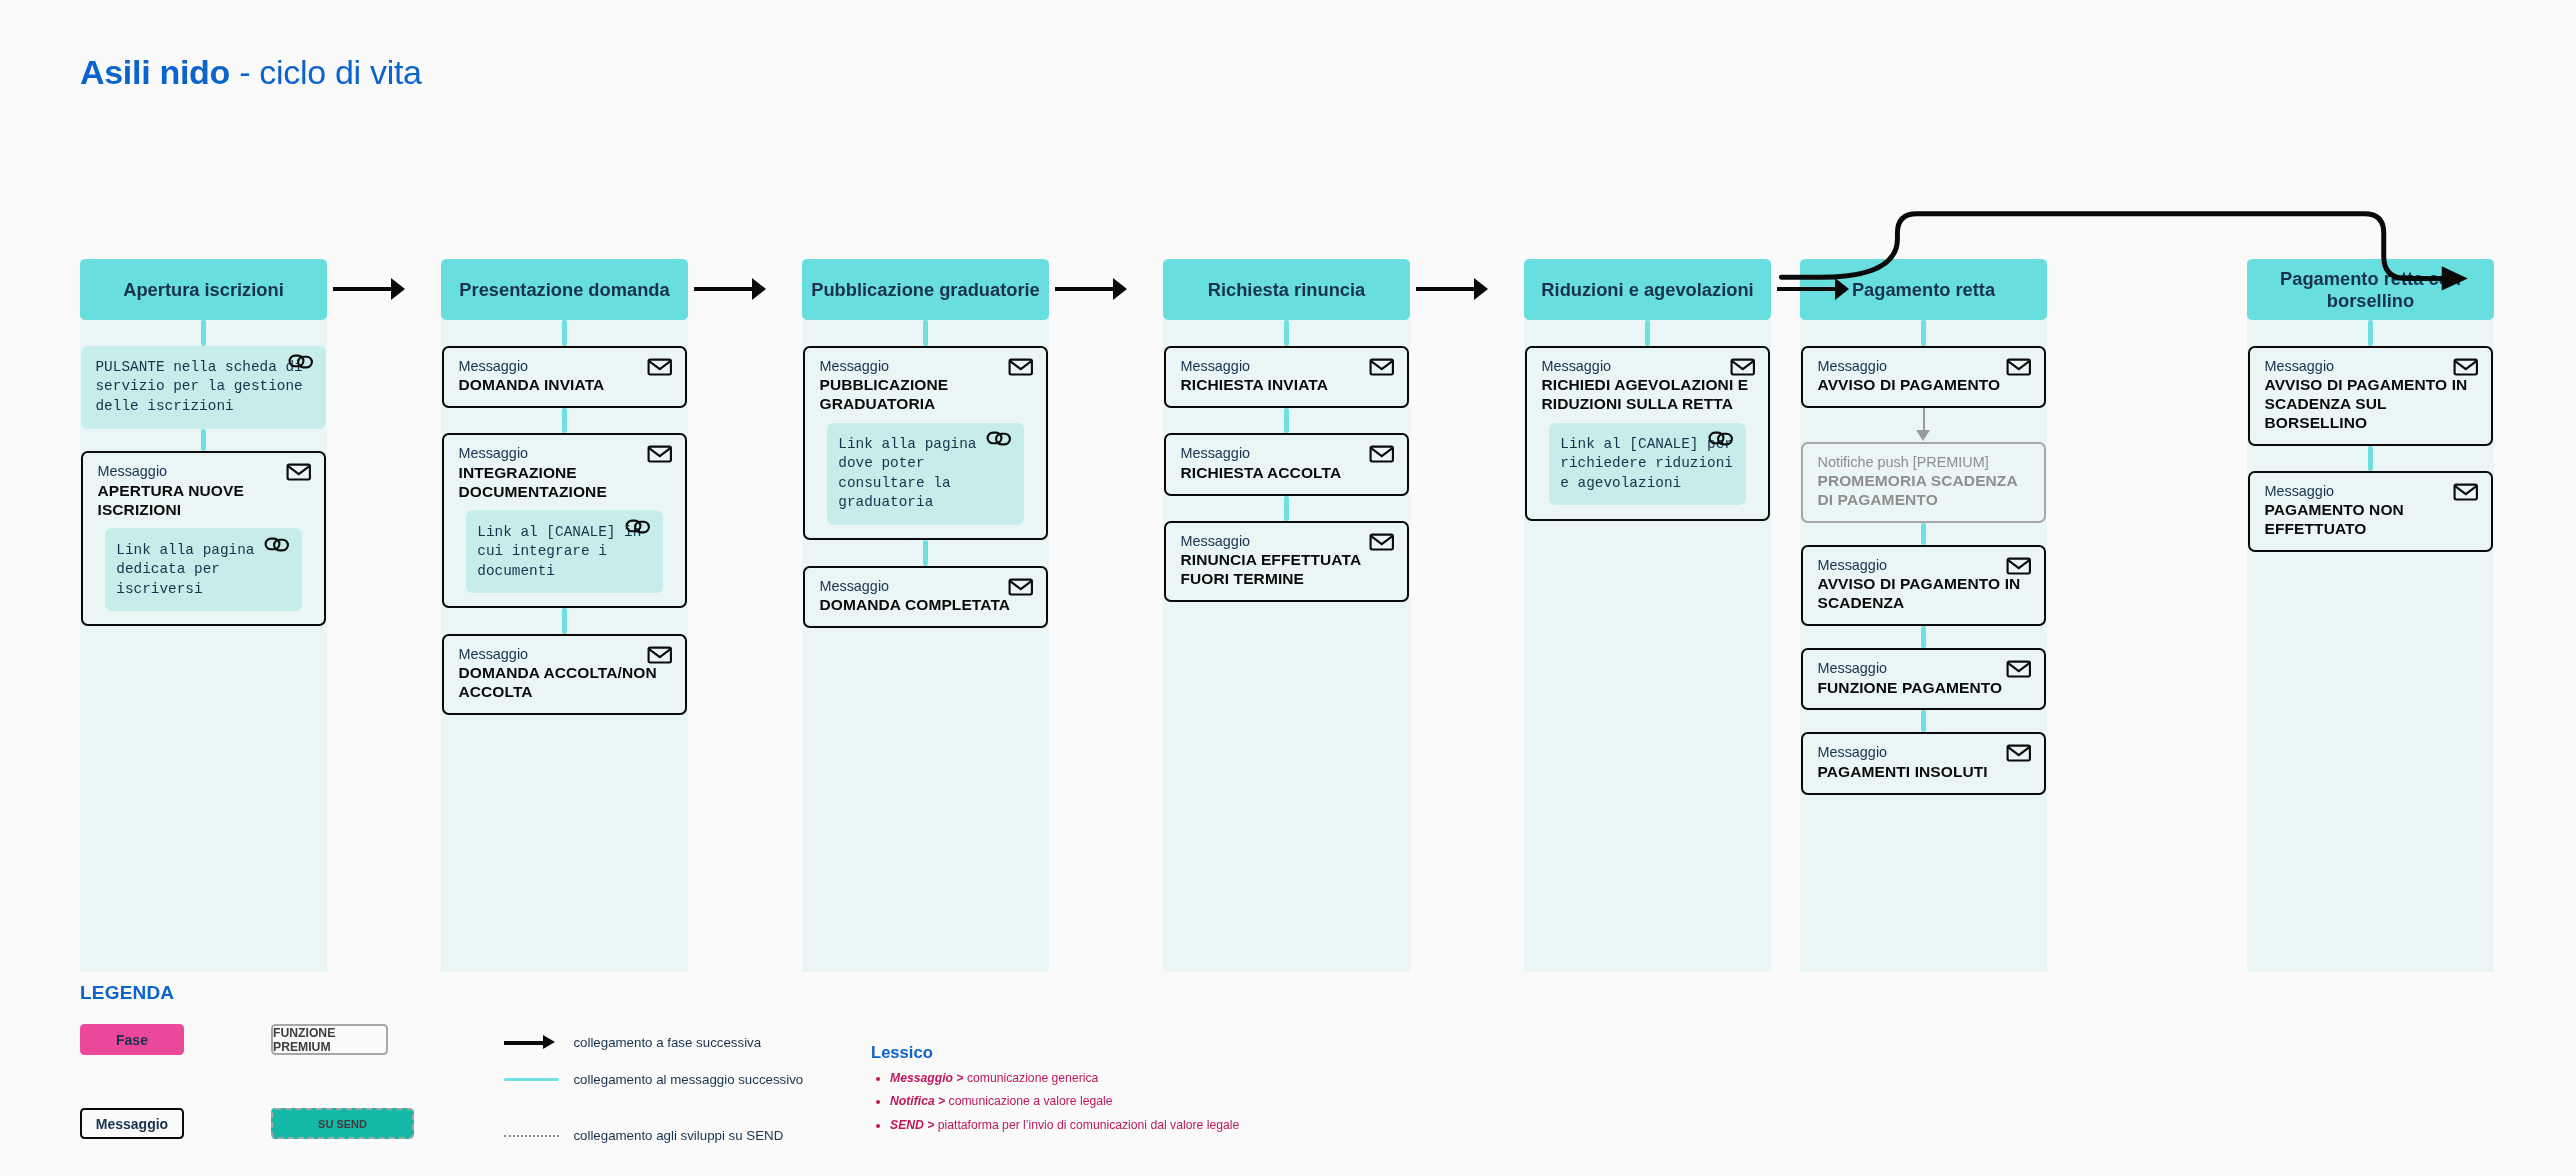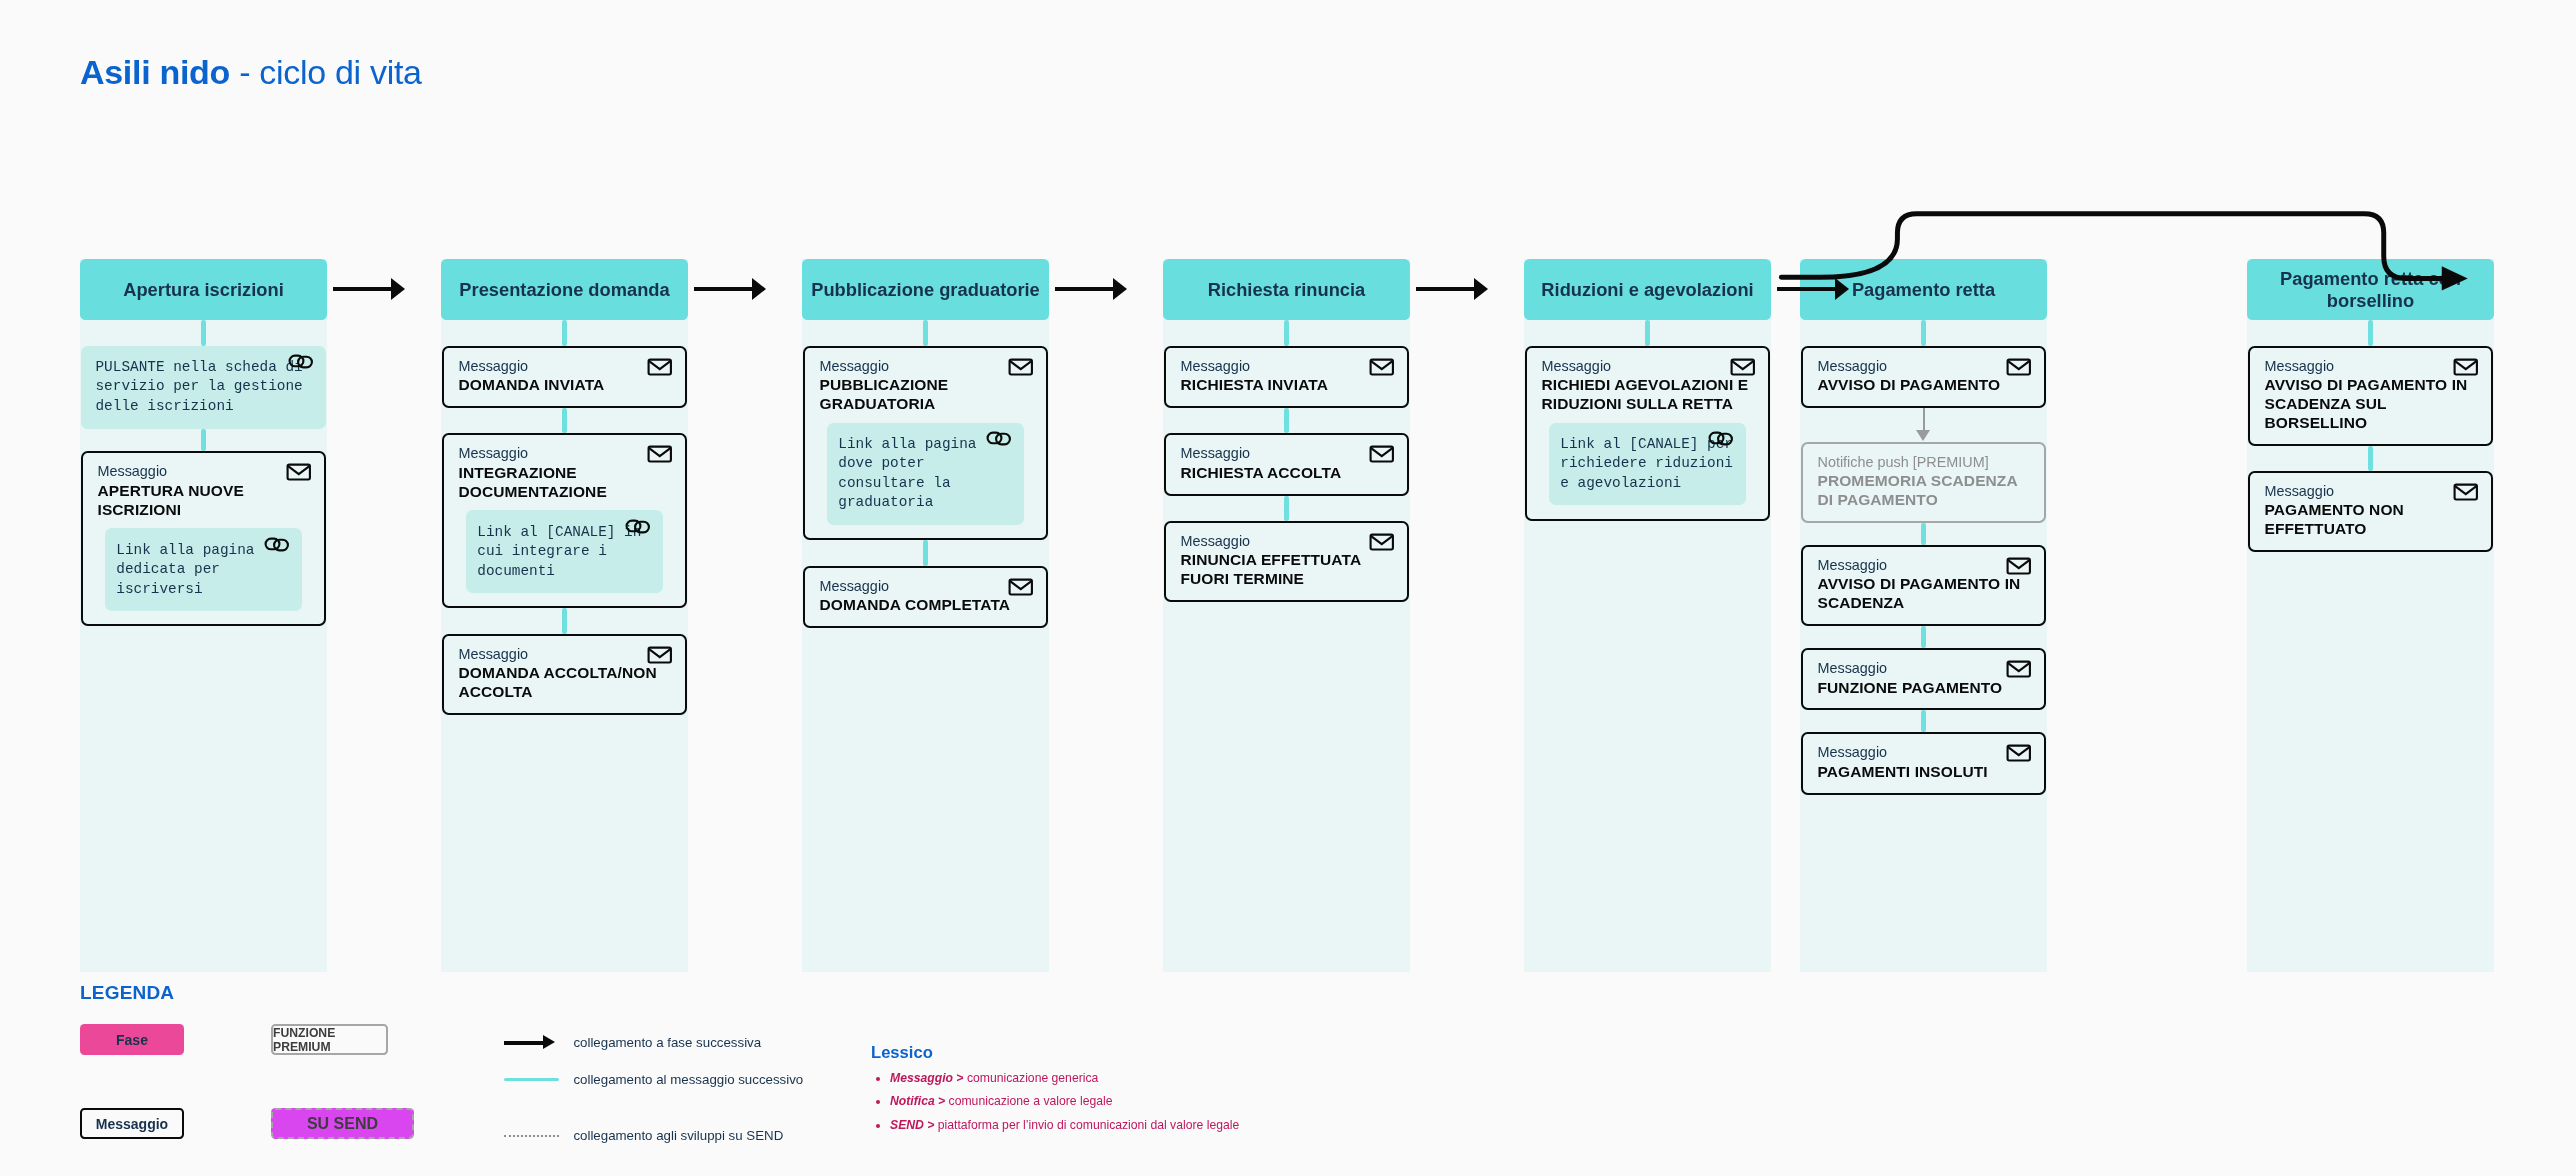--- a/index.html
+++ b/index.html
@@ -108,21 +108,21 @@
   }
   .sw-row{position:absolute;}
   .swatch{
     width:104px;height:31px;border-radius:4.4px;
     display:flex;align-items:center;justify-content:center;
     font-size:14px;font-weight:700;color:#17324D;box-sizing:border-box;
   }
   .sw-fase{background:#ec4899;}
   .sw-msg{background:#FAFAFA;border:2.2px solid #0A0A0A;}
   .sw-premium{background:#FAFAFA;border:2.2px solid #A6A6A6;width:117px;font-size:12.2px;color:#3D3D3D;}
-  .sw-send{background:#d946ef;border:2.2px dashed #A6A6A6;width:143px;font-size:16px;color:#3D3D3D;}
+  .sw-send{background:#14b8a6;border:2.2px dashed #A6A6A6;width:143px;font-size:11px;color:#3D3D3D;}
 
   .line-item{position:absolute;display:flex;align-items:center;}
   .line-item .lbl{font-size:13.3px;color:#17324D;white-space:nowrap;}
   .ln-arrow{position:relative;width:55px;height:5.5px;margin-right:14.4px;}
   .ln-arrow .b{position:absolute;left:0;top:1.7px;width:42px;height:3.9px;background:#0A0A0A;}
   .ln-arrow .t{position:absolute;left:39px;top:-5px;width:0;height:0;
     border-top:7.8px solid transparent;border-bottom:7.8px solid transparent;border-left:12.2px solid #0A0A0A;}
   .ln-teal{width:55px;height:3.9px;background:#6FE0E0;border-radius:2.2px;margin-right:14.4px;}
   .ln-dot{width:55px;height:0;border-top:2.2px dotted #8E8E8E;margin-right:14.4px;}
 

